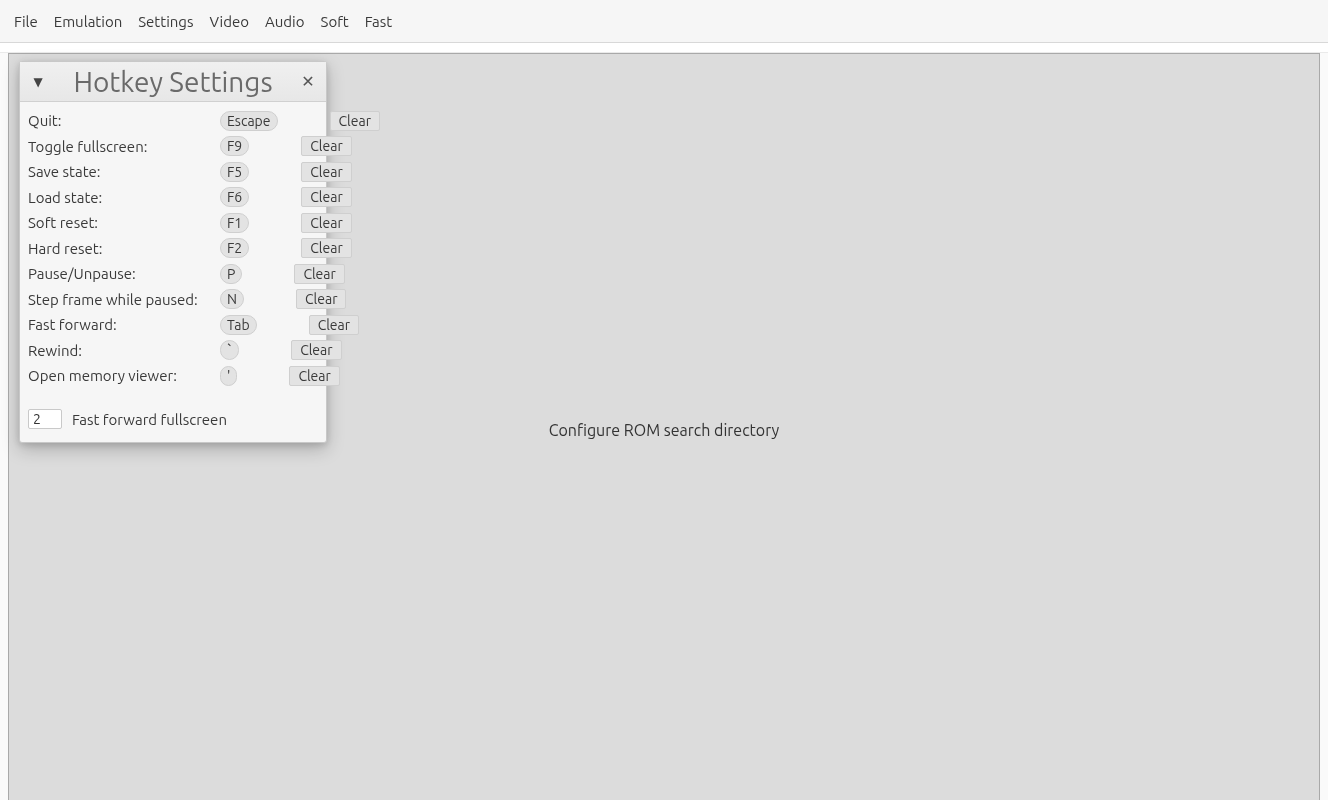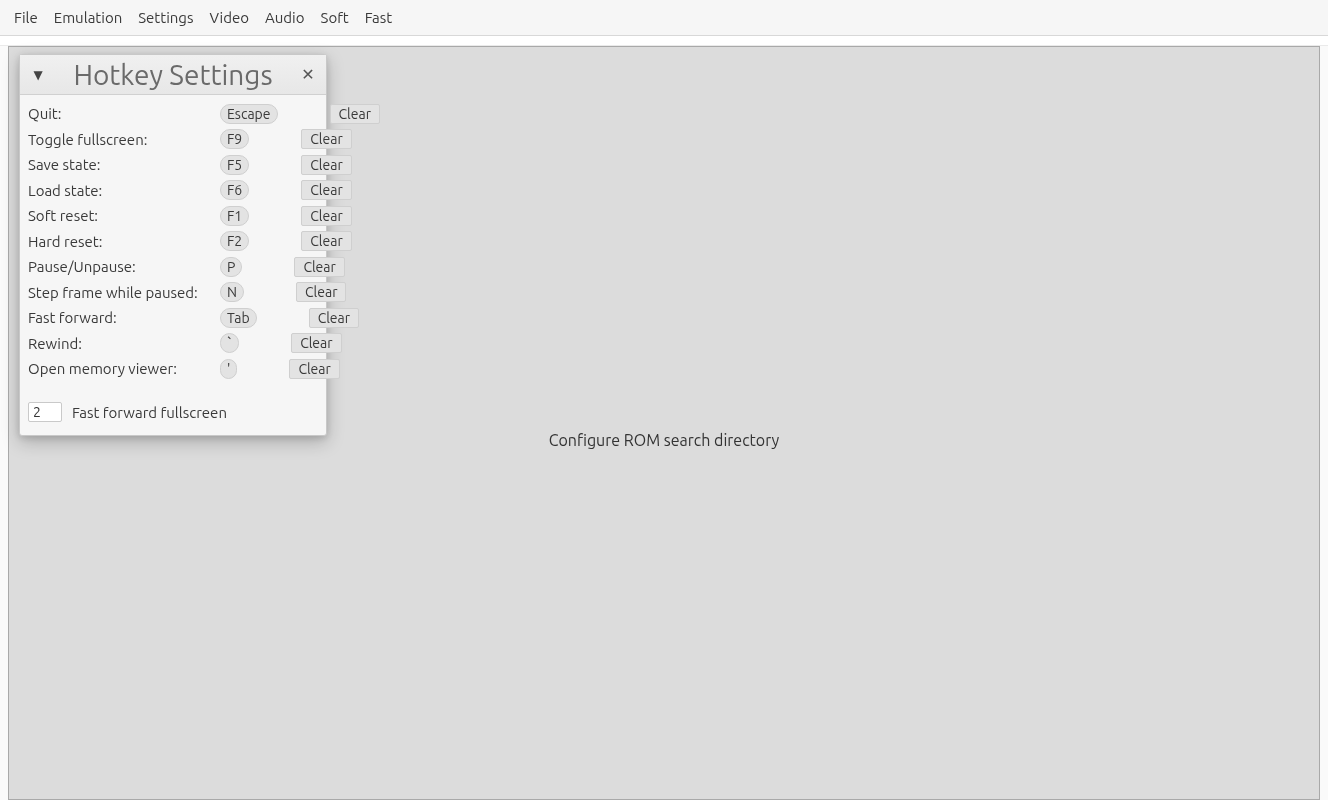--- a/index.html
+++ b/index.html
@@ -10,21 +10,21 @@
     font-size: 15px;
     color: #3c3c3c;
     background: #fafafa;
     overflow: hidden;
   }
 
   
   .menubar {
     display: flex;
     align-items: center;
-    height: 36px;
+    height: 43px;
     padding: 0 6px;
     background: #f6f6f6;
     border-bottom: 1px solid #d8d8d8;
   }
   .menubar .menu-item {
     padding: 3px 8px;
     font-size: 15px;
     color: #3a3a3a;
     cursor: default;
   }
@@ -43,21 +43,20 @@
     border: 1px solid #a9a9a9;
   }
   .viewport-message {
     position: absolute;
     left: 0; right: 0;
     top: 50%;
     transform: translateY(-50%);
     text-align: center;
     font-size: 16px;
     color: #333;
-    margin-top: 17px;
   }
 
   
   .panel {
     position: absolute;
     left: 10px;
     top: 7px;
     width: 308px;
     background: #f6f6f6;
     border: 1px solid #c8c8c8;

